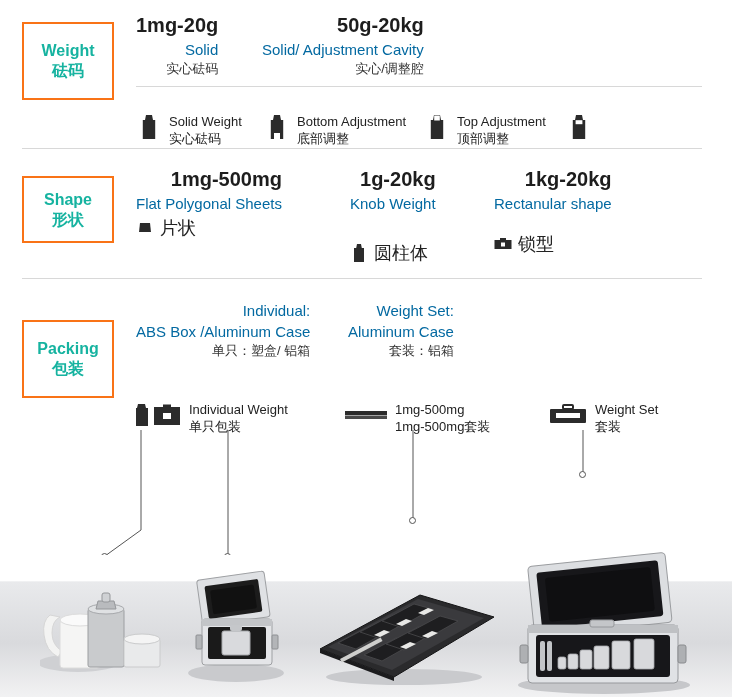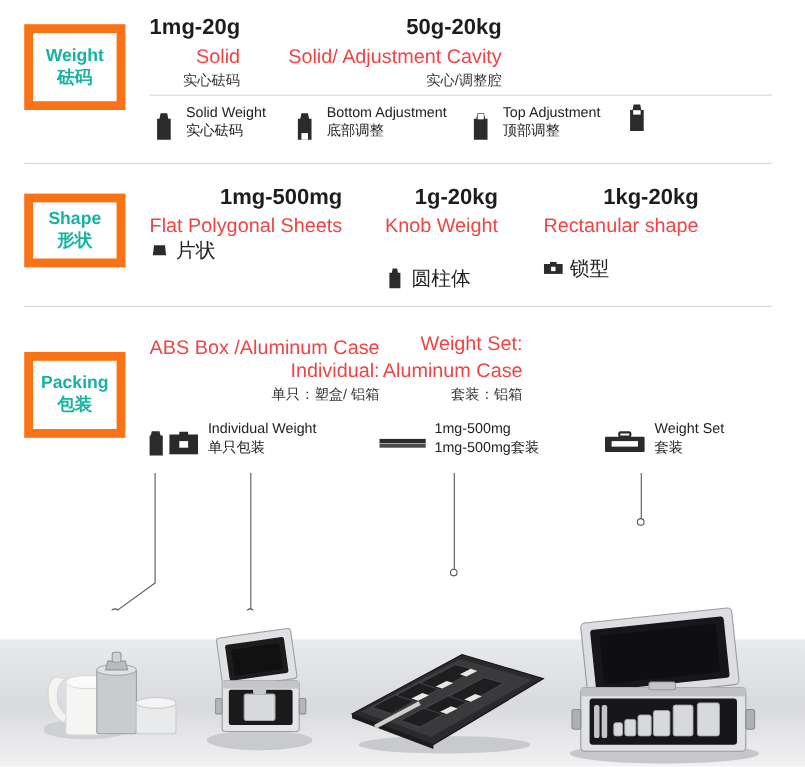--- a/index.html
+++ b/index.html
@@ -8,42 +8,42 @@
     font-family: "Liberation Sans", sans-serif;
     background: #ffffff;
     overflow: hidden;
   }
   .page { position: relative; width: 732px; height: 697px; }
 
   
   .section { position: absolute; left: 0; width: 732px; }
   .badge {
     position: absolute;
-    border: 8px solid #f97316;
+    border: 2px solid #f97316;
     color: #16b3a0;
     text-align: center;
     font-weight: bold;
     line-height: 1.25;
     padding: 8px 6px;
     background: #fff;
   }
   .badge .en { font-size: 16px; display: block; }
   .badge .cn { font-size: 16px; display: block; }
 
   .col { position: absolute; text-align: right; }
   .col .title {
     font-size: 20px; font-weight: bold; color: #1d1d1d; white-space: nowrap;
   }
-  .col .sub-en { font-size: 18px; color: #ef4444; margin-top: 4px; white-space: nowrap; }
+  .col .sub-en { font-size: 15px; color: #0369a1; margin-top: 4px; white-space: nowrap; }
   .col .sub-cn { font-size: 13px; color: #333; margin-top: 2px; white-space: nowrap; }
 
   .divider { position: absolute; height: 1px; background: #d8d8d8; }
 
   
-  .iconrow { position: absolute; display: flex; align-items: flex-end; }
+  .iconrow { position: absolute; display: flex; align-items: flex-start; margin-top: 20px; }
   .iconrow .ic { width: 26px; height: 26px; margin-right: 7px; flex: 0 0 auto; display:flex; align-items:center; justify-content:center;}
   .iconrow .txt .l1 { font-size: 13px; color: #222; white-space: nowrap; }
   .iconrow .txt .l2 { font-size: 13px; color: #222; white-space: nowrap; margin-top: 1px; }
 
   .inlinerow { position: absolute; display: flex; align-items: center; }
   .inlinerow .ic { width: 18px; height: 18px; margin-right: 6px; display:flex; align-items:center; justify-content:center;}
   .inlinerow .lbl { font-size: 18px; color: #222; white-space: nowrap; }
 
   
   .leader { position: absolute; }
@@ -187,22 +187,22 @@
   <div class="divider" style="left:22px; top:278px; width:680px;"></div>
 
   <div class="section" style="top:296px; height:140px;">
 
     <div class="badge" style="left:22px; top:24px; width:92px; height:78px; display:flex; flex-direction:column; justify-content:center;">
       <span class="en">Packing</span>
       <span class="cn">包装</span>
     </div>
 
     <div class="col" style="left:136px; top:6px;">
+      <div class="sub-en" style="margin-top:0;">Individual:</div>
       <div class="sub-en">ABS Box /Aluminum Case</div>
-      <div class="sub-en" style="margin-top:0;">Individual:</div>
       <div class="sub-cn">单只：塑盒/ 铝箱</div>
     </div>
 
     <div class="col" style="left:348px; top:6px;">
       <div class="sub-en" style="margin-top:0;">Weight Set:</div>
       <div class="sub-en">Aluminum Case</div>
       <div class="sub-cn">套装：铝箱</div>
     </div>
 
     <div class="iconrow" style="left:130px; top:86px;">

